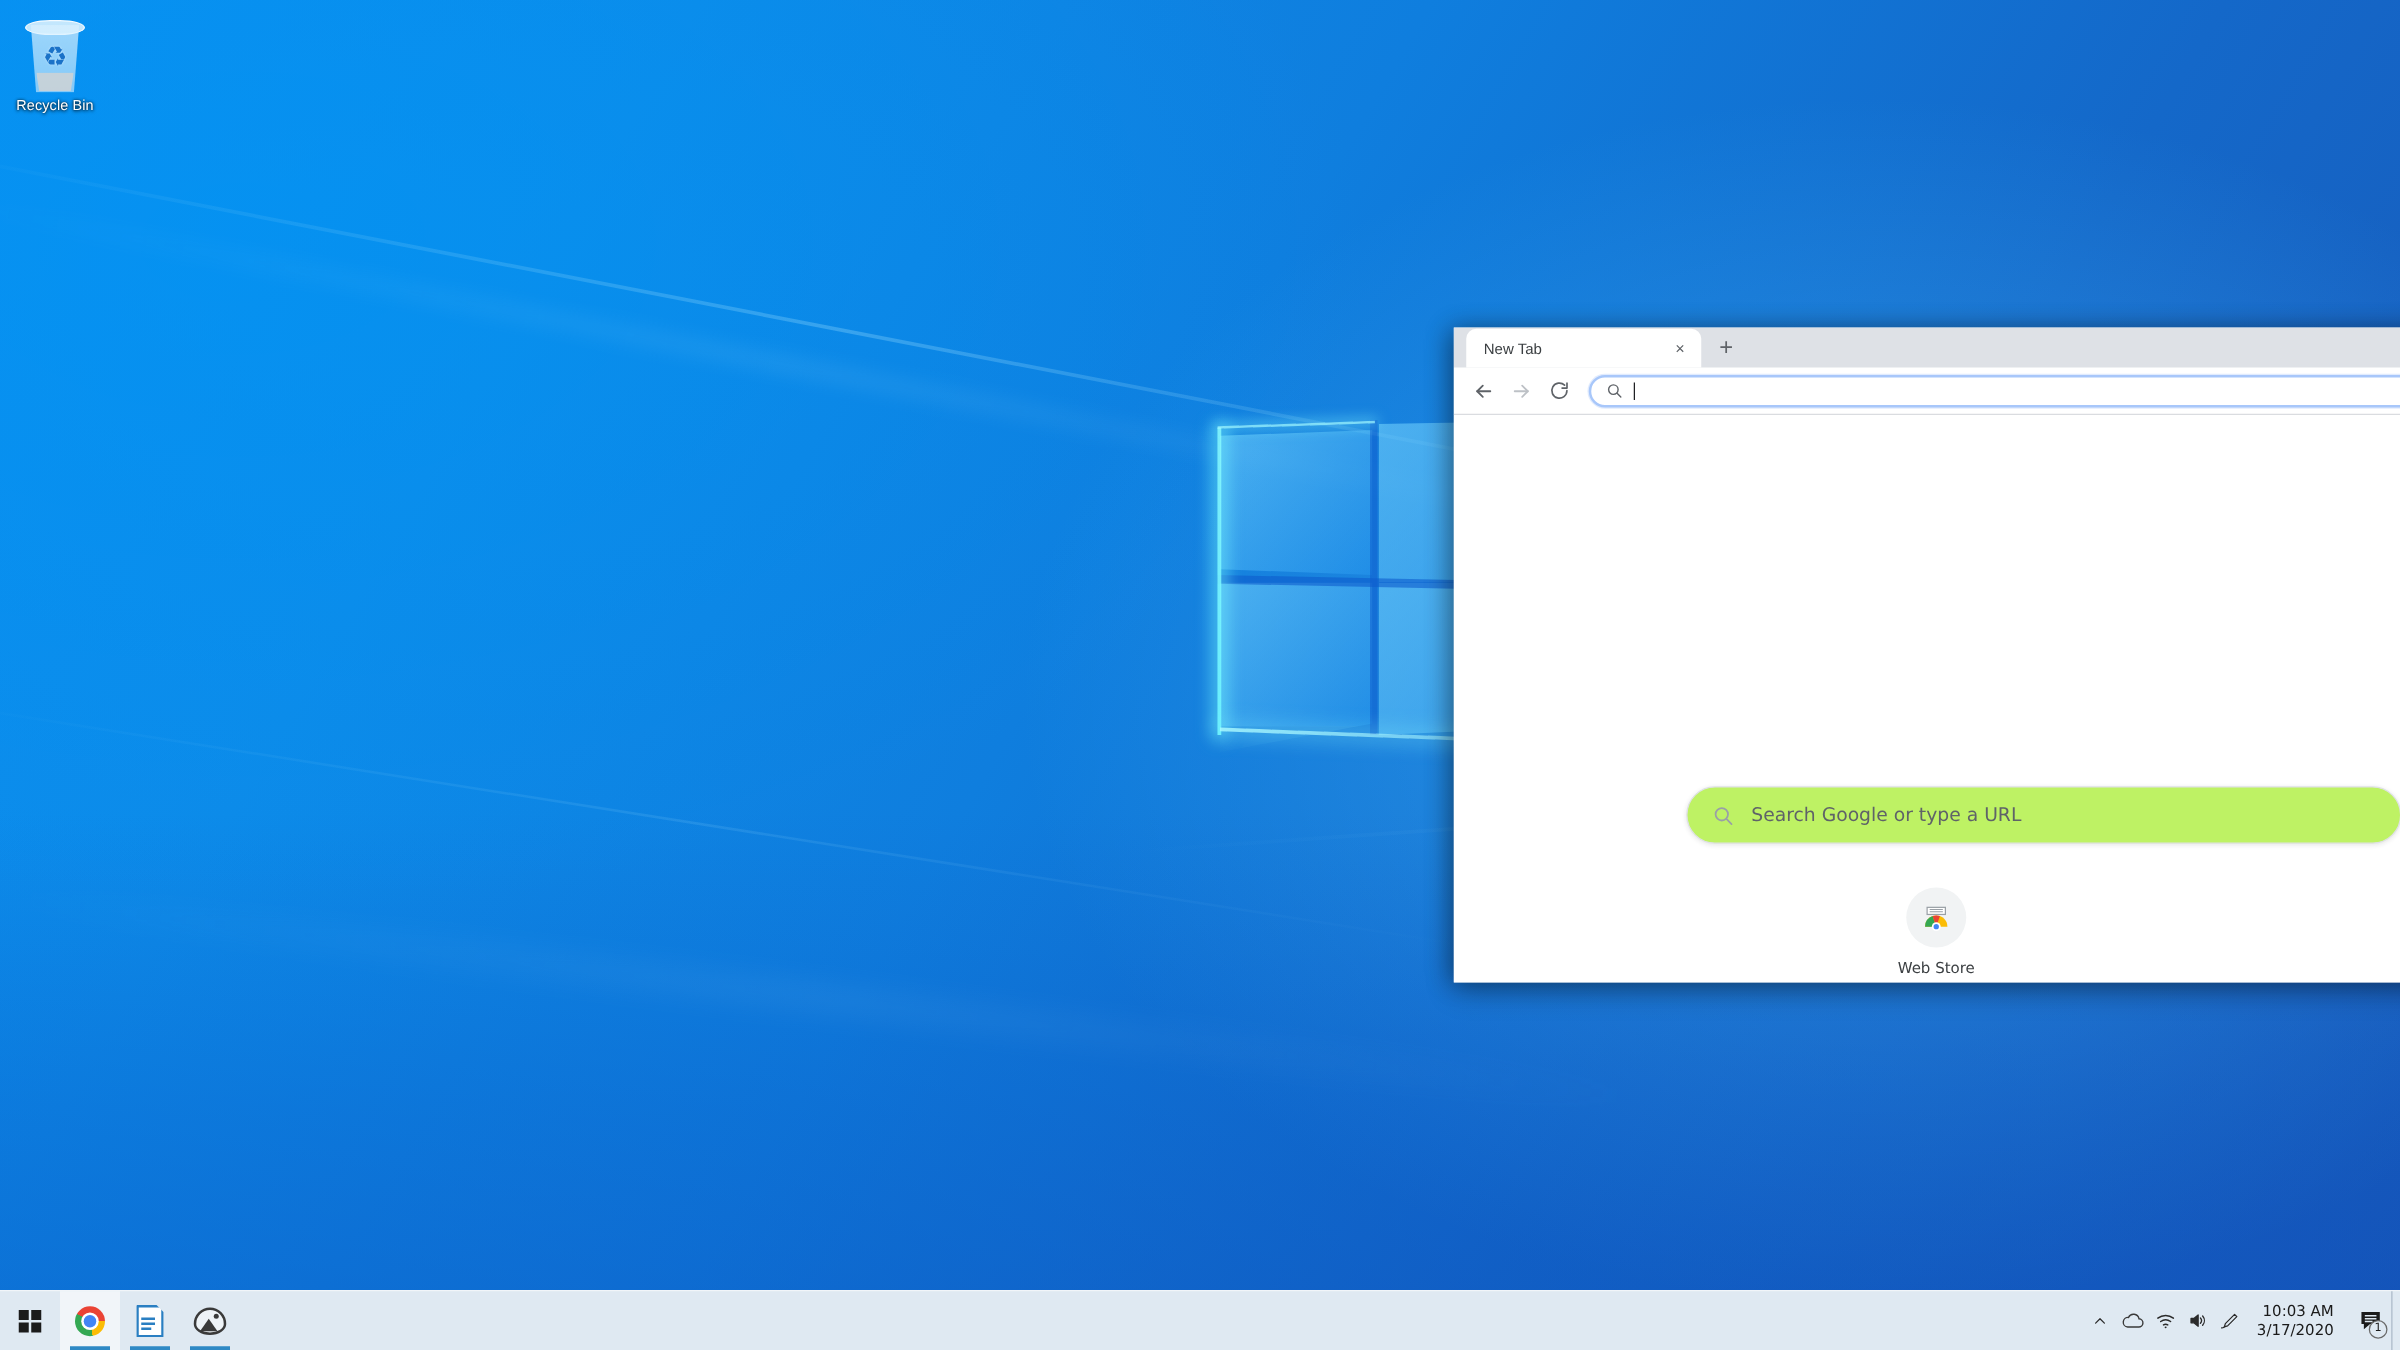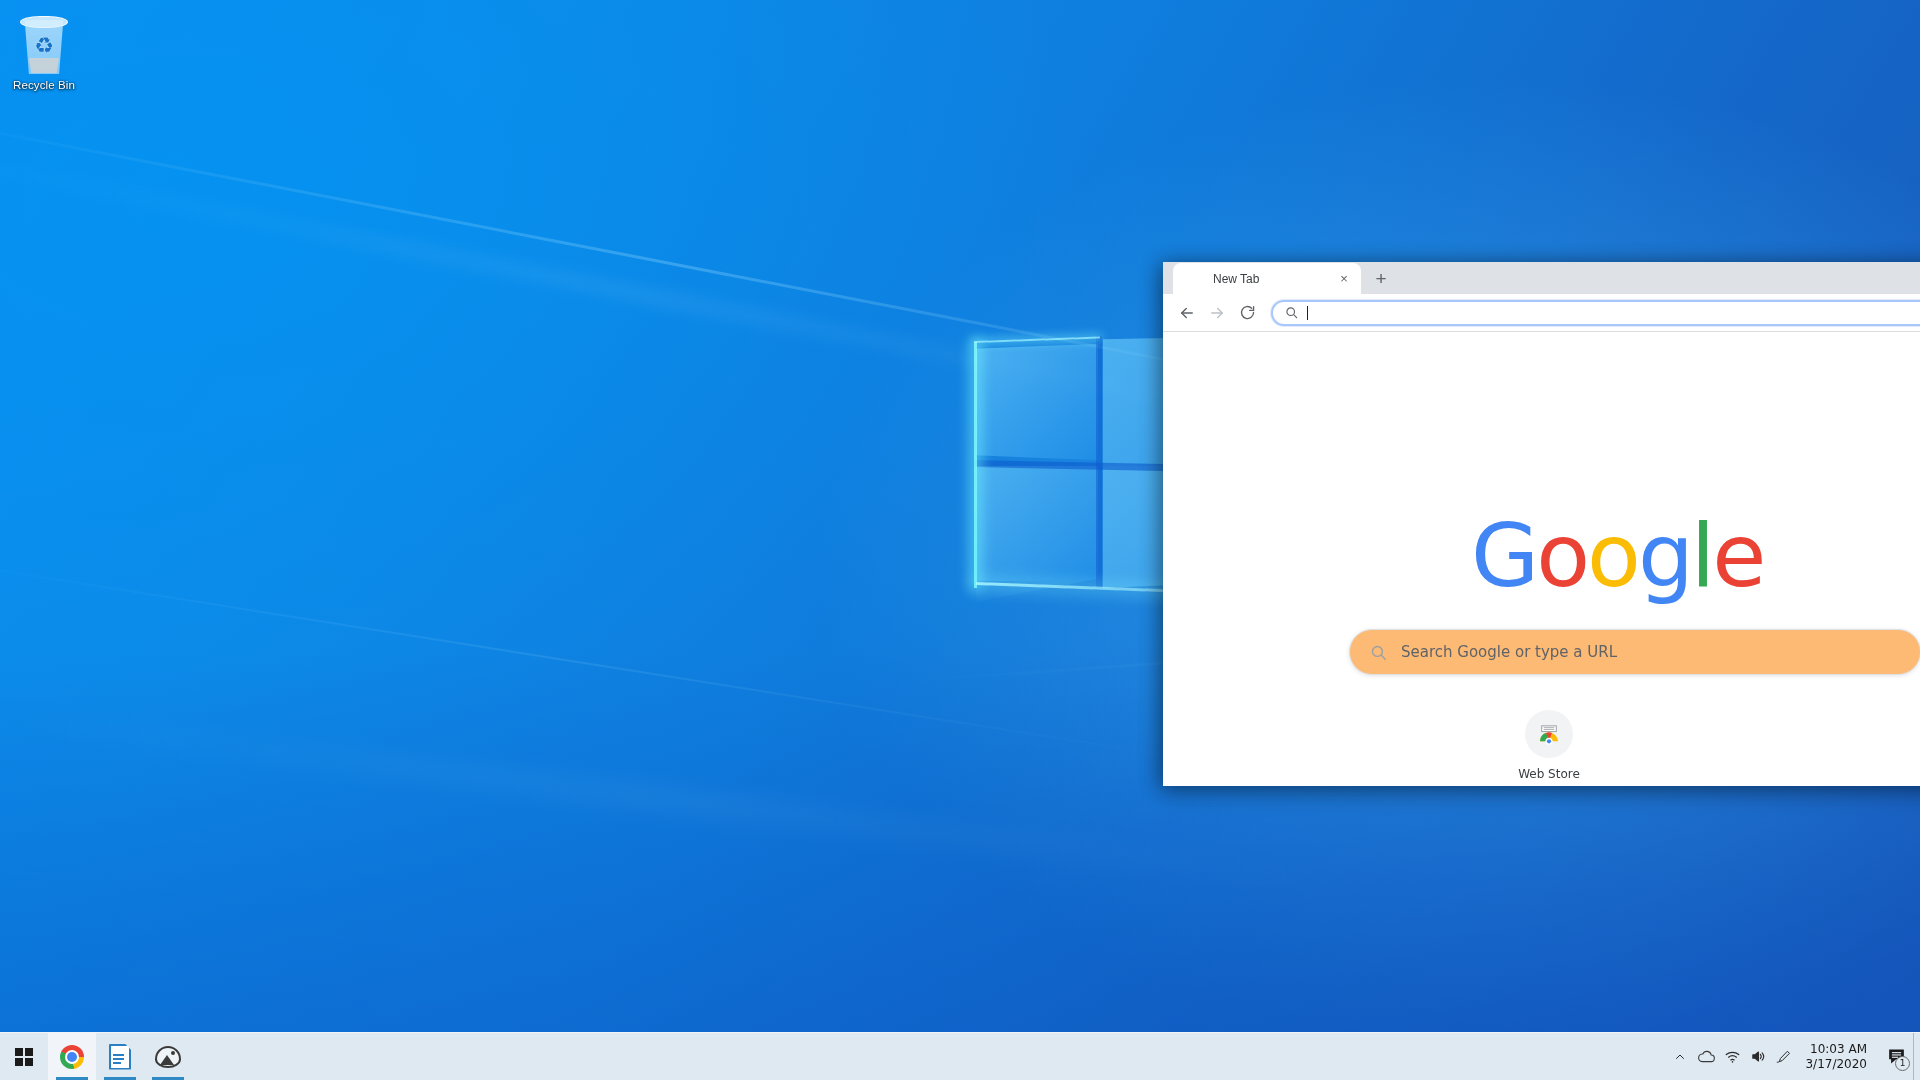--- a/index.html
+++ b/index.html
@@ -114,21 +114,21 @@
   #tabstrip {
     position:relative; height:32px; background:#dee1e6;
     display:flex; align-items:flex-end; padding-left:10px;
   }
   #tab-newtab {
     position:relative; width:188px; height:31px; background:#ffffff;
     border-radius:8px 8px 0 0;
     display:flex; align-items:center; padding:0 8px 0 14px;
     font-size:12px; color:#3c4043; cursor:default;
   }
-  #tab-newtab .title { flex:1; white-space:nowrap; overflow:hidden; text-overflow:ellipsis;margin-left:26px; }
+  #tab-newtab .title { flex:1; white-space:nowrap; overflow:hidden; text-overflow:ellipsis; }
   #tab-close {
     width:18px; height:18px; border-radius:50%;
     display:flex; align-items:center; justify-content:center;
     font-size:13px; color:#5f6368; cursor:default; line-height:1;
   }
   #newtab-button {
     width:28px; height:28px; margin-left:6px; margin-bottom:2px;
     display:flex; align-items:center; justify-content:center;
     font-size:19px; color:#5f6368; border-radius:50%; cursor:default; line-height:1;
   }
@@ -164,21 +164,21 @@
   }
   #google-logo .c1 { color:#4285F4; }
   #google-logo .c2 { color:#EA4335; }
   #google-logo .c3 { color:#FBBC05; }
   #google-logo .c4 { color:#4285F4; }
   #google-logo .c5 { color:#34A853; }
   #google-logo .c6 { color:#EA4335; }
 
   #ntp-search {
     position:absolute; left:186px; top:297px; width:572px; height:46px;
-    background:#fdba74; border:1px solid #dfe1e5; border-radius:24px;
+    background:#bef264; border:1px solid #dfe1e5; border-radius:24px;
     display:flex; align-items:center; padding:0 20px;
     box-shadow:0 1px 4px rgba(32,33,36,0.12);
   }
   #ntp-search .mag { margin-right:14px; display:flex; }
   #ntp-search .ph { font-size:15px; color:#5f6368; font-family:"DejaVu Sans", sans-serif; }
 
   #shortcuts { position:absolute; left:330px; top:378px; display:flex; gap:16px; }
   .shortcut { width:112px; display:flex; flex-direction:column; align-items:center; cursor:default; }
   .shortcut .tile {
     width:48px; height:48px; border-radius:50%; background:#f1f3f4;
@@ -339,23 +339,20 @@
               <line x1="16" y1="16" x2="21.5" y2="21.5"></line>
           </svg>
         </span>
         <span></span>
         <span class="caret"></span>
       </div>
     </div>
 
     <div id="ntp">
 
-      <div id="google-logo">
-        <span class="c1">G</span><span class="c2">o</span><span class="c3">o</span><span class="c4">g</span><span class="c5">l</span><span class="c6">e</span>
-      </div>
 
       <div id="ntp-search">
         <span class="mag">
           <svg width="17" height="17" viewBox="0 0 24 24" fill="none" stroke="#9aa0a6" stroke-width="2" stroke-linecap="round">
             <circle cx="10.5" cy="10.5" r="7"></circle>
               <line x1="16" y1="16" x2="21.5" y2="21.5"></line>
           </svg>
         </span>
         <span class="ph">Search Google or type a URL</span>
       </div>

